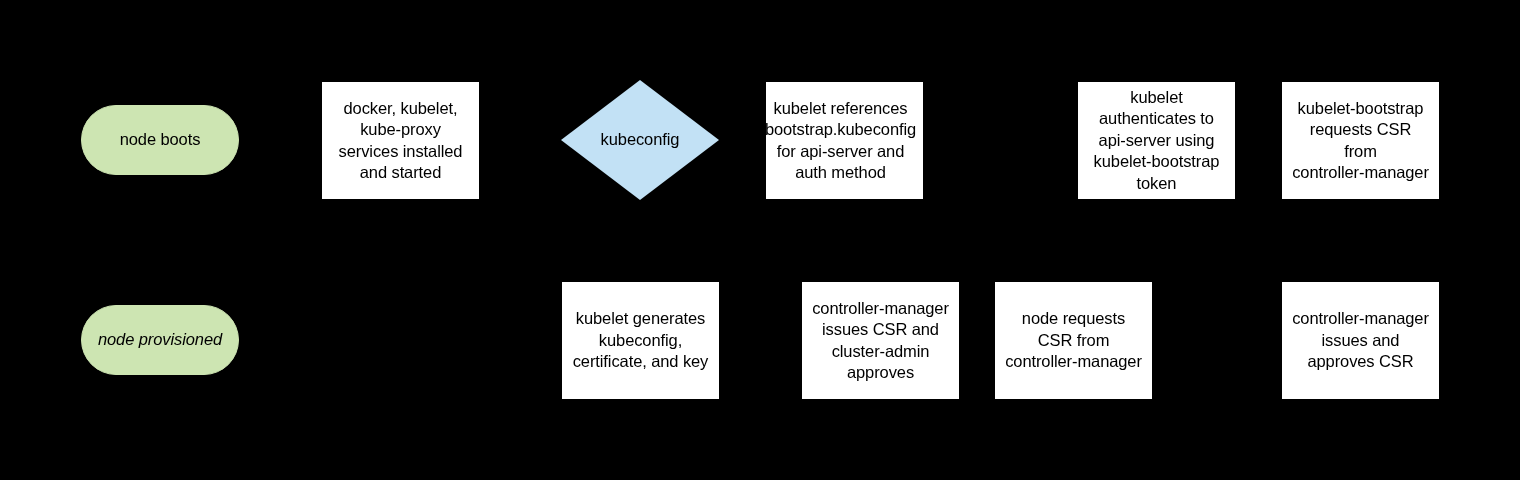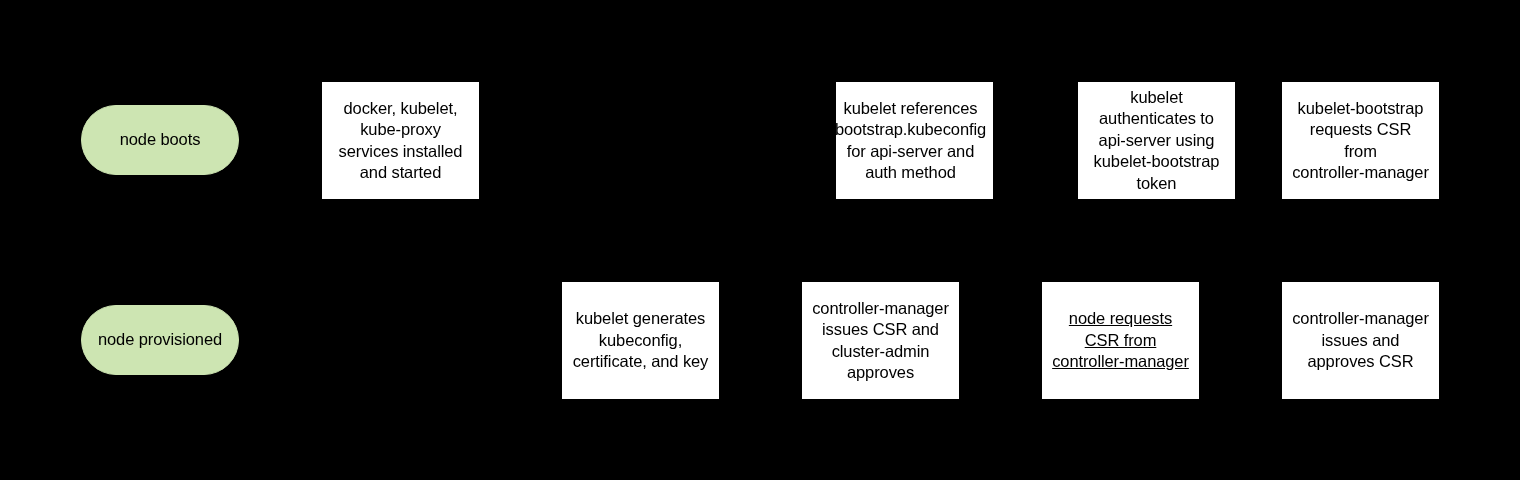--- a/index.html
+++ b/index.html
@@ -80,22 +80,26 @@
     <span class="label">docker, kubelet,
 kube-proxy
 services installed
 and started</span>
   </div>
 
   <div class="node shape-pill" style="left:81px; top:105px; width:158px; height:70px;">
     <span class="label">node boots</span>
   </div>
 
+  <div class="node shape-diamond" style="left:561px; top:80px; width:158px; height:120px;">
+    <span class="diamond-bg"></span>
+    <span class="label">kubeconfig</span>
+  </div>
 
-  <div class="node shape-rect overflow-x" style="left:835px; top:81px; width:159px; height:119px;">
+  <div class="node shape-rect overflow-x" style="left:765px; top:81px; width:159px; height:119px;">
     <span class="label">kubelet references
 bootstrap.kubeconfig
 for api-server and
 auth method</span>
   </div>
 
   <div class="node shape-rect" style="left:1077px; top:81px; width:159px; height:119px;">
     <span class="label">kubelet
 authenticates to
 api-server using
@@ -103,39 +107,39 @@
 token</span>
   </div>
 
   <div class="node shape-rect" style="left:1281px; top:81px; width:159px; height:119px;">
     <span class="label">kubelet-bootstrap
 requests CSR
 from
 controller-manager</span>
   </div>
 
-  <div class="node shape-pill" style="left:81px; top:305px; width:158px; height:70px;">
+  <div class="node shape-pill" style="left:81px; top:305px; width:158px; height:70px;font-style:italic;">
     <span class="label">node provisioned</span>
   </div>
 
 
   <div class="node shape-rect" style="left:561px; top:281px; width:159px; height:119px;align-items:center;">
     <span class="label">kubelet generates
 kubeconfig,
 certificate, and key</span>
   </div>
 
   <div class="node shape-rect" style="left:801px; top:281px; width:159px; height:119px;">
     <span class="label">controller-manager
 issues CSR and
 cluster-admin
 approves</span>
   </div>
 
-  <div class="node shape-rect" style="left:1041px; top:281px; width:159px; height:119px;text-decoration:underline;">
+  <div class="node shape-rect" style="left:994px; top:281px; width:159px; height:119px;">
     <span class="label">node requests
 CSR from
 controller-manager</span>
   </div>
 
   <div class="node shape-rect" style="left:1281px; top:281px; width:159px; height:119px;">
     <span class="label">controller-manager
 issues and
 approves CSR</span>
   </div>

